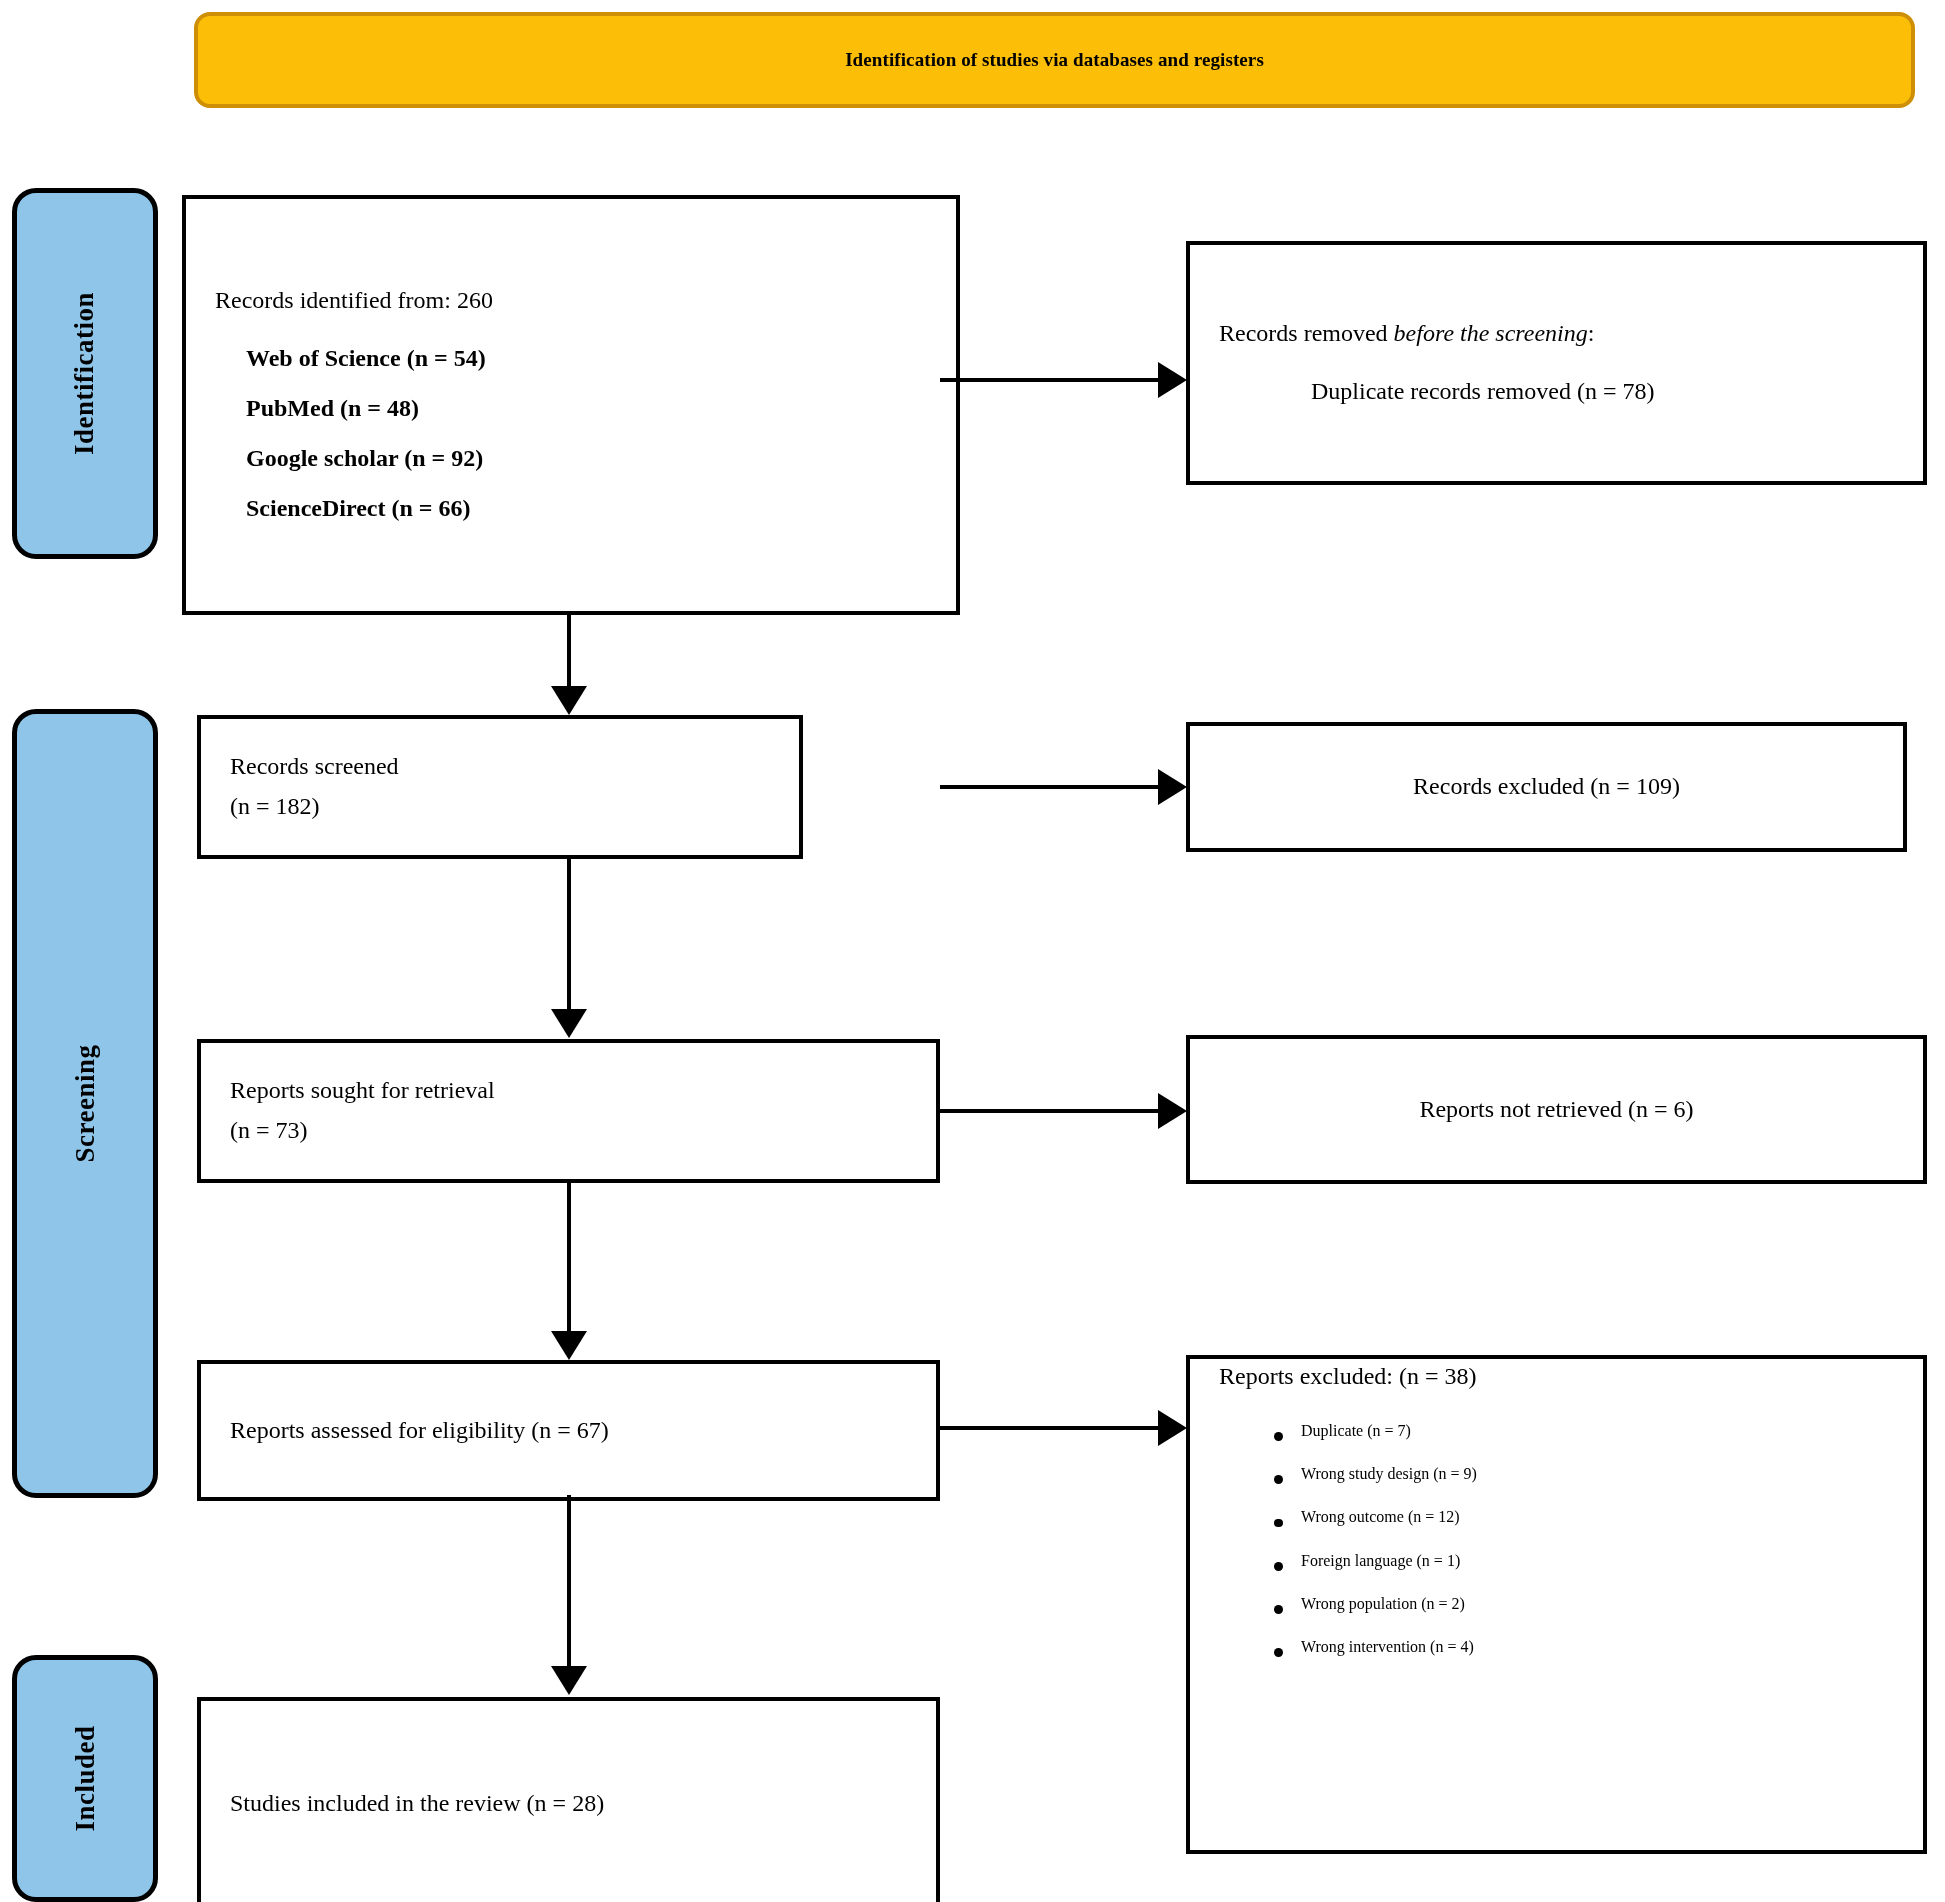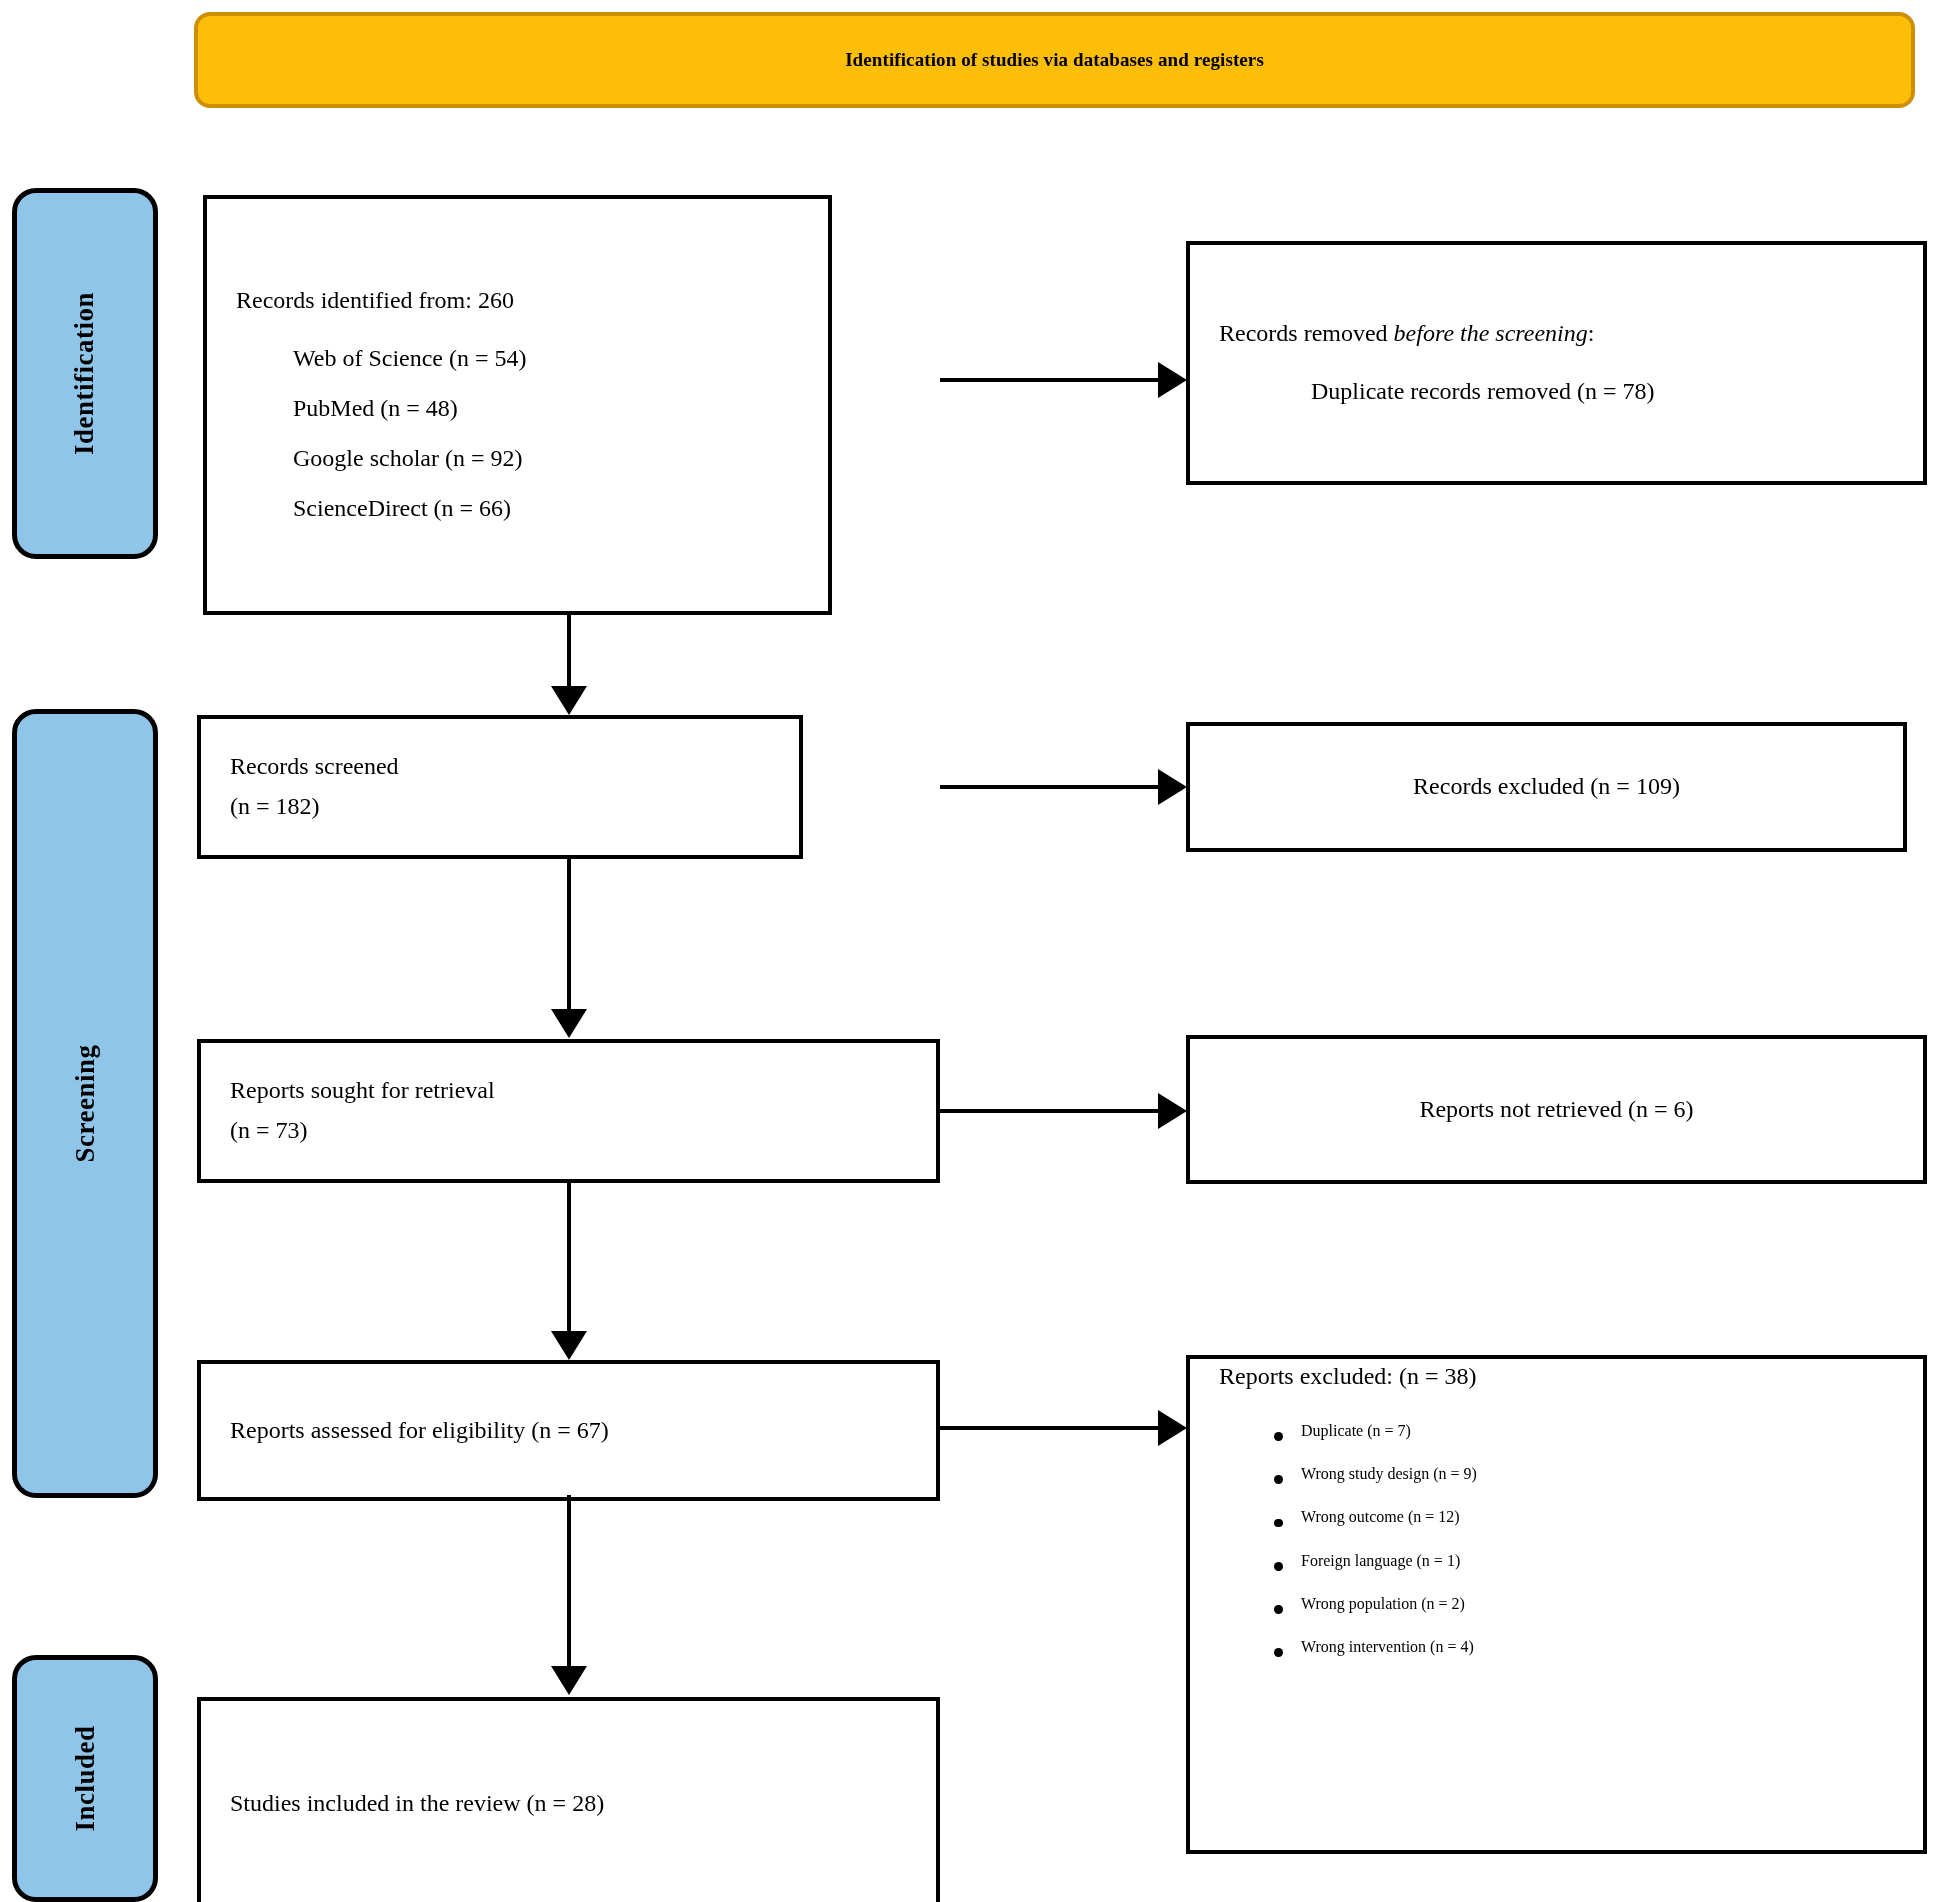--- a/index.html
+++ b/index.html
@@ -81,21 +81,21 @@
   }
   .node-inner.center { align-items: center; }
 
   .line {
     font-size: 24px;
     line-height: 1.08;
     color: #000000;
     white-space: nowrap;
   }
   .line.pad { padding-left: 29px; }
-  .line.indent { padding-left: 86px; }
+  .line.indent { padding-left: 60px; font-weight: bold; }
   .line.indent2 { padding-left: 76px; margin-left: 45px; }
   .gap-lg { height: 32px; }
   .gap-md { height: 24px; }
   .gap-sm { height: 14px; }
   .italic { font-style: italic; }
 
   
   .bullet-list { margin: 0; padding: 0; list-style: none; }
   .bullet-list li {
     position: relative;
@@ -111,21 +111,21 @@
     position: absolute;
     left: 2.8px;
     top: 10.2px;
     width: 8.8px;
     height: 8.8px;
     background: #000000;
     border-radius: 50%;
   }
 
   
-  #box-identified    { left: 203px;  top: 195px;  width: 629px; height: 420px; }
+  #box-identified    { left: 182px;  top: 195px;  width: 778px; height: 420px; }
   #box-removed       { left: 1186px; top: 241px;  width: 741px; height: 244px; }
   #box-screened      { left: 197px;  top: 715px; width: 606px; height: 144px; }
   #box-excluded      { left: 1186px; top: 722px; width: 721px; height: 130px; }
   #box-sought        { left: 197px;  top: 1039px; width: 743px; height: 144px; }
   #box-notretrieved  { left: 1186px; top: 1035px; width: 741px; height: 149px; }
   #box-eligibility   { left: 197px;  top: 1360px; width: 743px; height: 141px; }
   #box-reportsexcl   { left: 1186px; top: 1355px; width: 741px; height: 499px; }
   #box-included      { left: 197px;  top: 1697px; width: 743px; height: 214px; }
 
   

